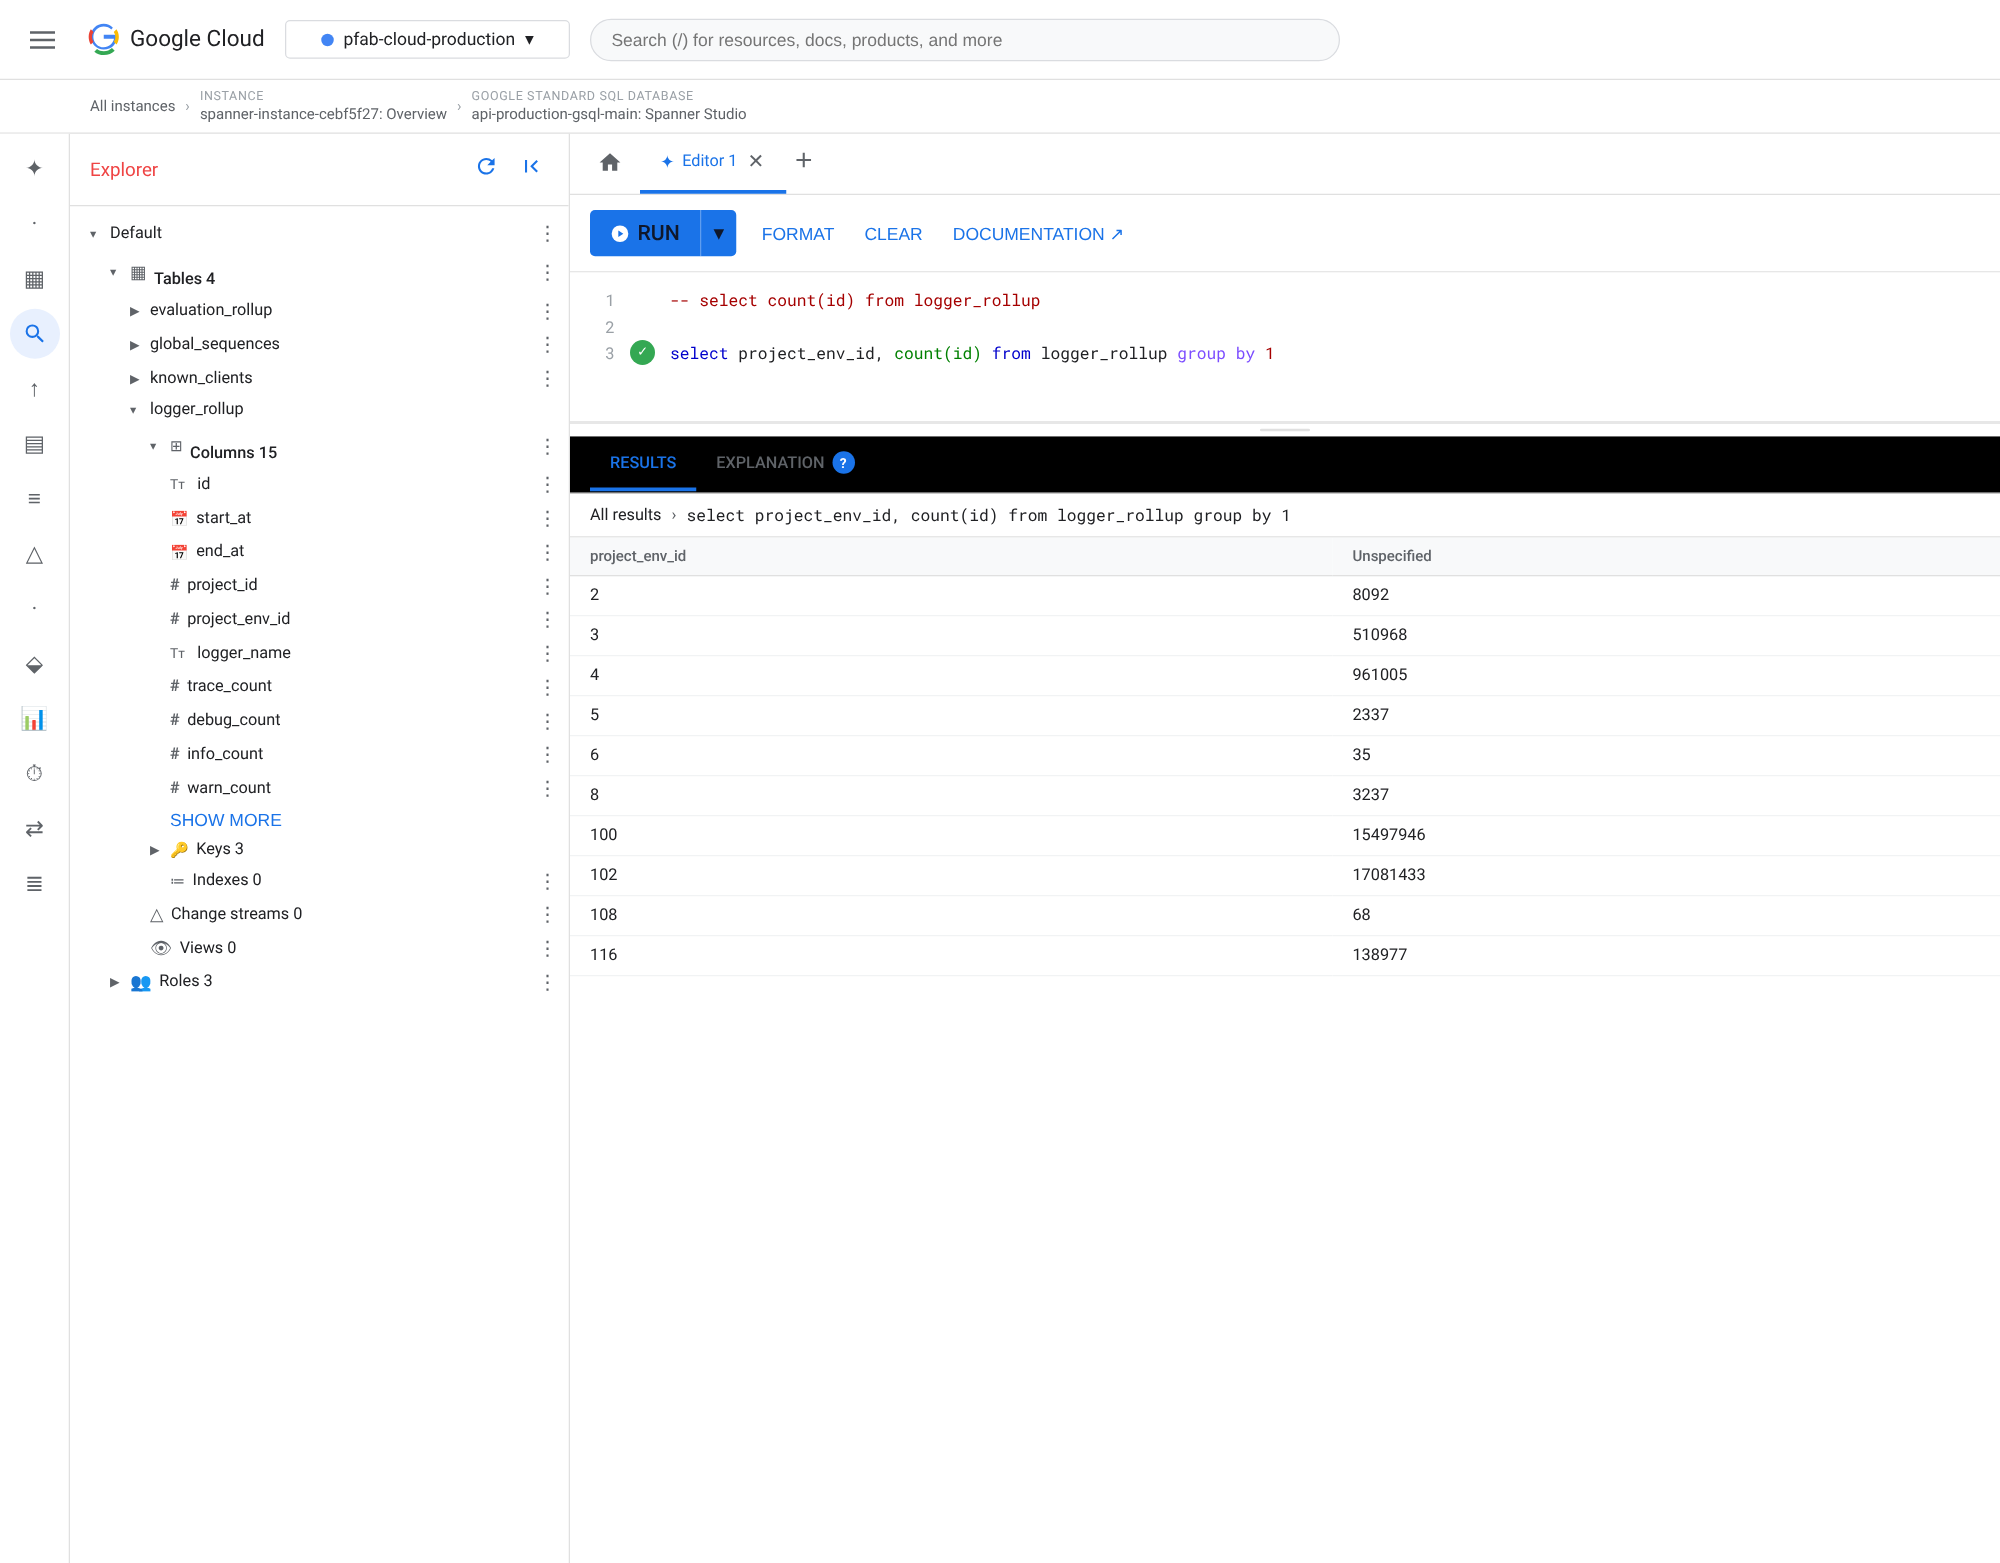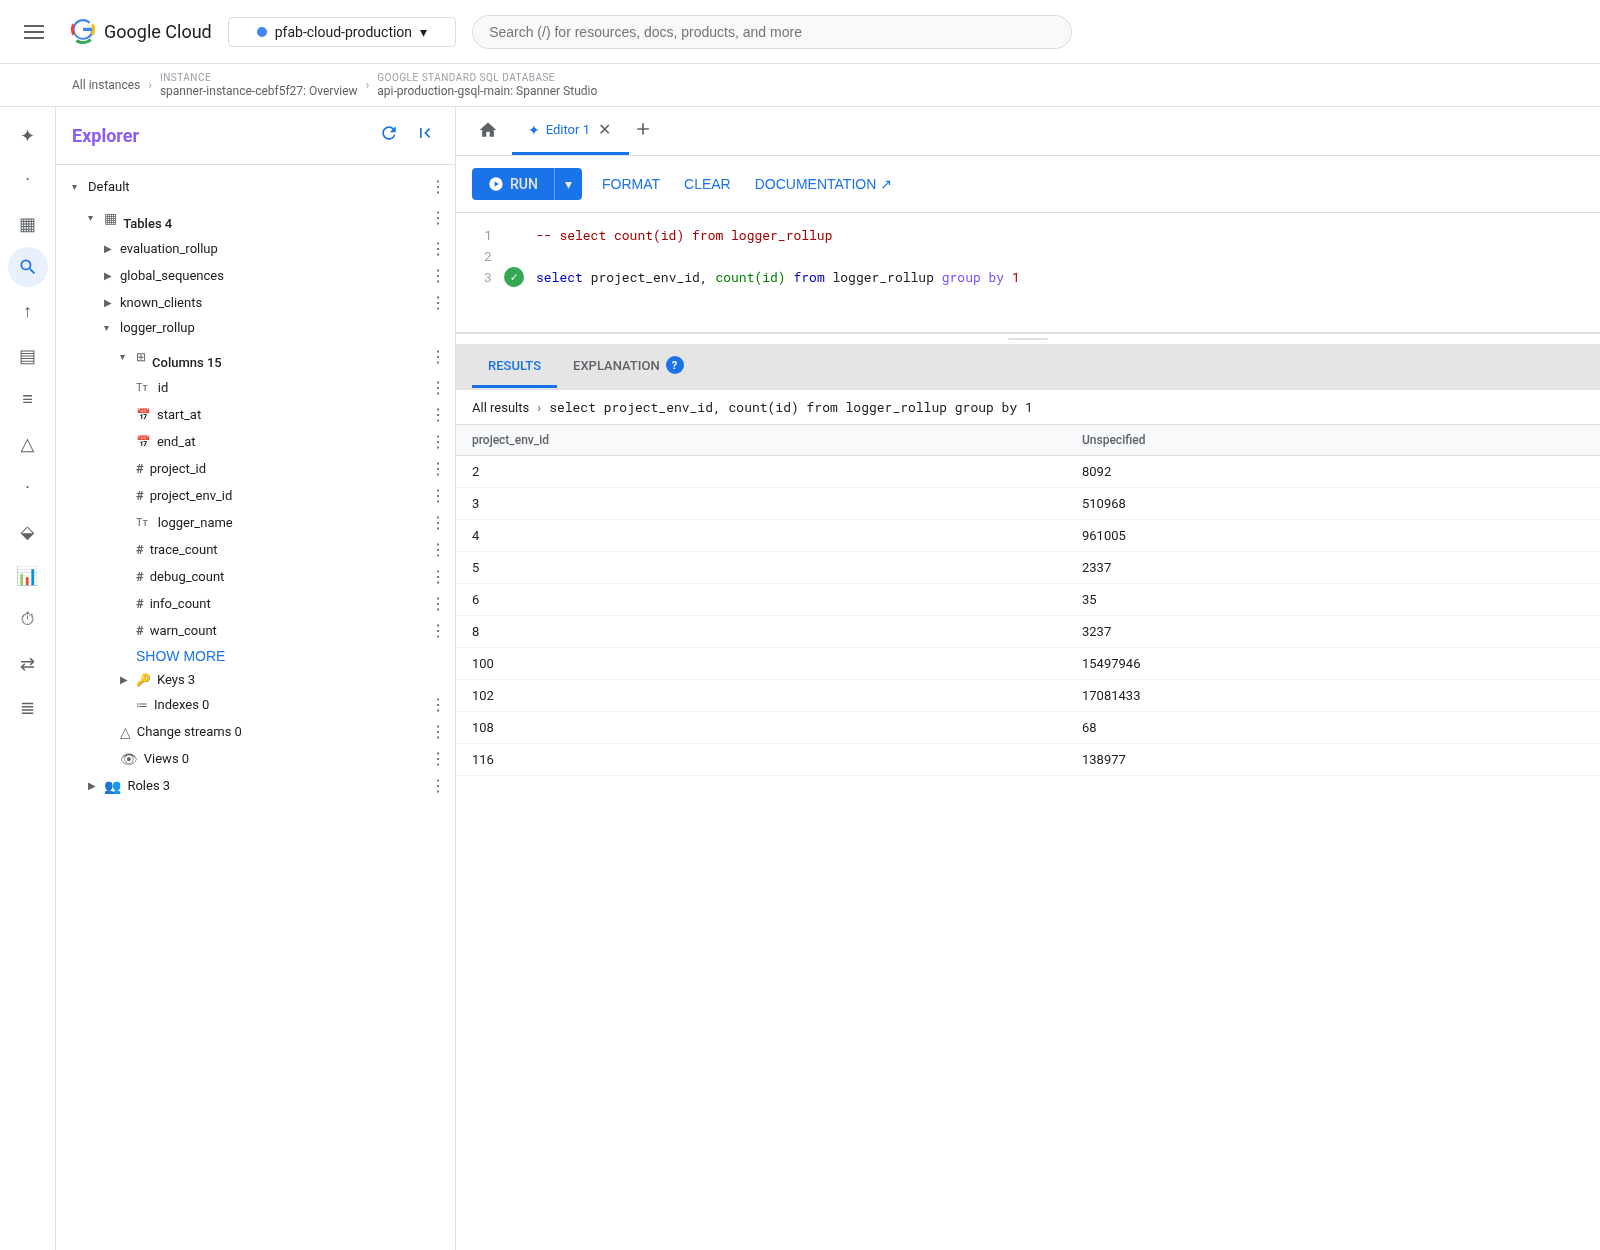--- a/index.html
+++ b/index.html
@@ -62,21 +62,21 @@
     .explorer-panel {
       width: 400px; min-width: 400px;
       border-right: 1px solid #e0e0e0;
       display: flex; flex-direction: column;
       overflow: hidden;
     }
     .explorer-header {
       display: flex; align-items: center; justify-content: space-between;
       padding: 12px 16px; border-bottom: 1px solid #e0e0e0;
     }
-    .explorer-title { font-size: 18px; font-weight: 700; color: #8b5cf6; }
+    .explorer-title { font-size: 15px; font-weight: 400; color: #ef4444; }
     .explorer-actions { display: flex; gap: 8px; }
     .explorer-action-btn { background: none; border: none; cursor: pointer; color: #1a73e8; font-size: 18px; padding: 4px; }
     .explorer-content { flex: 1; overflow-y: auto; padding: 8px 0; }
 
     
     .tree-item { display: flex; align-items: center; padding: 4px 8px; cursor: pointer; }
     .tree-chevron { width: 16px; font-size: 10px; color: #5f6368; }
     .tree-icon { margin-right: 6px; color: #5f6368; font-size: 14px; }
     .tree-label { font-size: 13px; color: #202124; }
     .tree-label.bold { font-weight: 500; margin-top: 12px; }
@@ -110,21 +110,21 @@
     .tab-add { background: none; border: none; cursor: pointer; color: #5f6368; font-size: 20px; margin-left: 4px; }
     .tab-icon { font-size: 14px; }
 
     
     .query-toolbar {
       display: flex; align-items: center; gap: 16px;
       padding: 12px 16px; border-bottom: 1px solid #e0e0e0; background: #fff;
     }
     .run-btn {
       display: flex; align-items: center; gap: 0;
-      background: #1a73e8; color: #e5e5e5; border: none; border-radius: 4px; cursor: pointer; font-size: 14px; font-weight: 500;
+      background: #1a73e8; color: #0f172a; border: none; border-radius: 4px; cursor: pointer; font-size: 17px; font-weight: 500;
     }
     .run-btn-main { padding: 8px 16px; display: flex; align-items: center; gap: 6px; }
     .run-btn-dropdown { padding: 8px 10px; border-left: 1px solid rgba(255,255,255,0.3); cursor: pointer; }
     .toolbar-action { background: none; border: none; cursor: pointer; color: #1a73e8; font-size: 14px; font-weight: 500; padding: 8px 4px; }
 
     
     .query-editor {
       background: #fff; padding: 12px 16px; font-family: 'Roboto Mono', monospace; font-size: 13px;
       line-height: 1.6; border-bottom: 1px solid #e0e0e0; min-height: 120px;
     }
@@ -135,21 +135,21 @@
     .code-keyword { color: #0000cc; }
     .code-fn { color: #008000; }
     .code-number { color: #a50000; }
     .code-text { color: #202124; }
     .code-groupby { color: #7c4dff; }
 
     
     .results-panel { flex: 1; display: flex; flex-direction: column; overflow: hidden; }
     .results-tabs {
       display: flex; align-items: center; gap: 0;
-      padding: 0 16px; border-bottom: 1px solid #e0e0e0; background: #e5e5e5;
+      padding: 0 16px; border-bottom: 1px solid #e0e0e0; background: #000000;
     }
     .results-tab {
       padding: 12px 16px; cursor: pointer; font-size: 13px; font-weight: 500;
       border-bottom: 3px solid transparent; color: #5f6368; display: flex; align-items: center; gap: 6px;
     }
     .results-tab.active { border-bottom: 3px solid #1a73e8; color: #1a73e8; }
     .help-icon { width: 18px; height: 18px; background: #1a73e8; color: #fff; border-radius: 50%; display: inline-flex; align-items: center; justify-content: center; font-size: 11px; font-weight: 700; }
 
     
     .results-query-bar {

